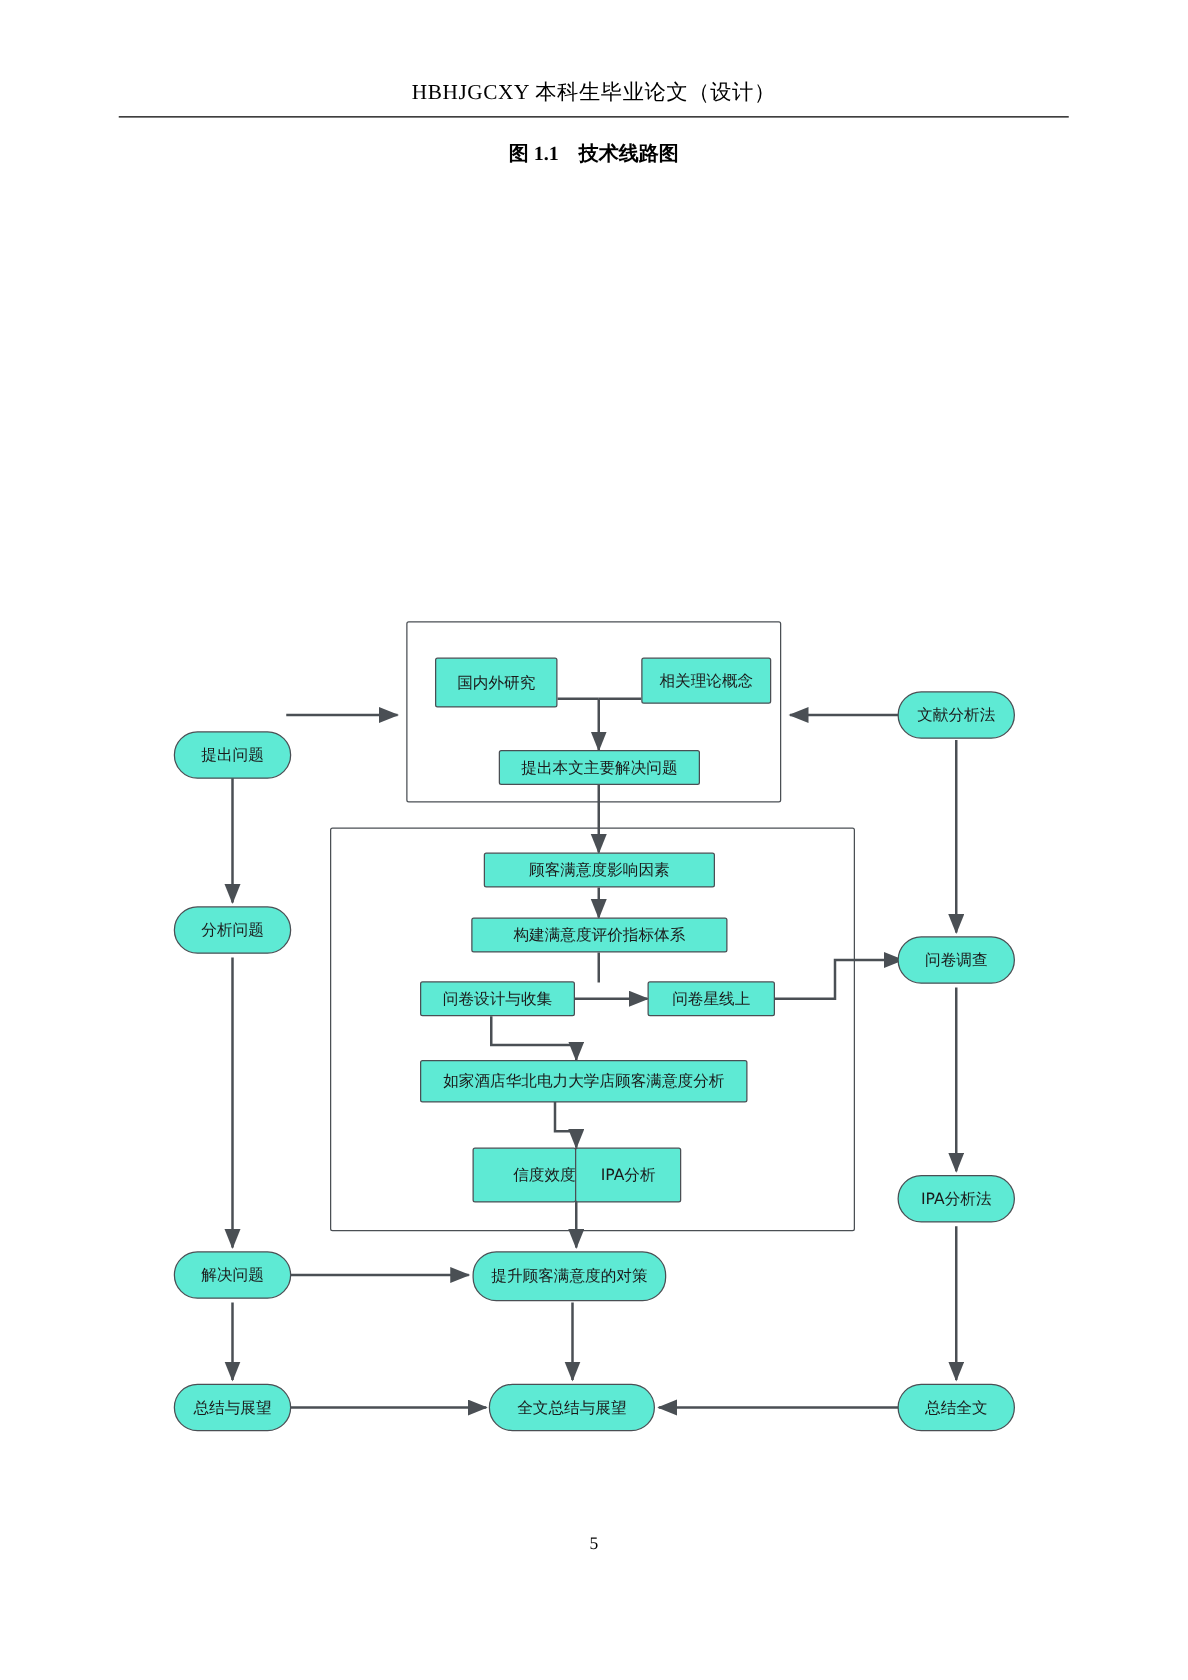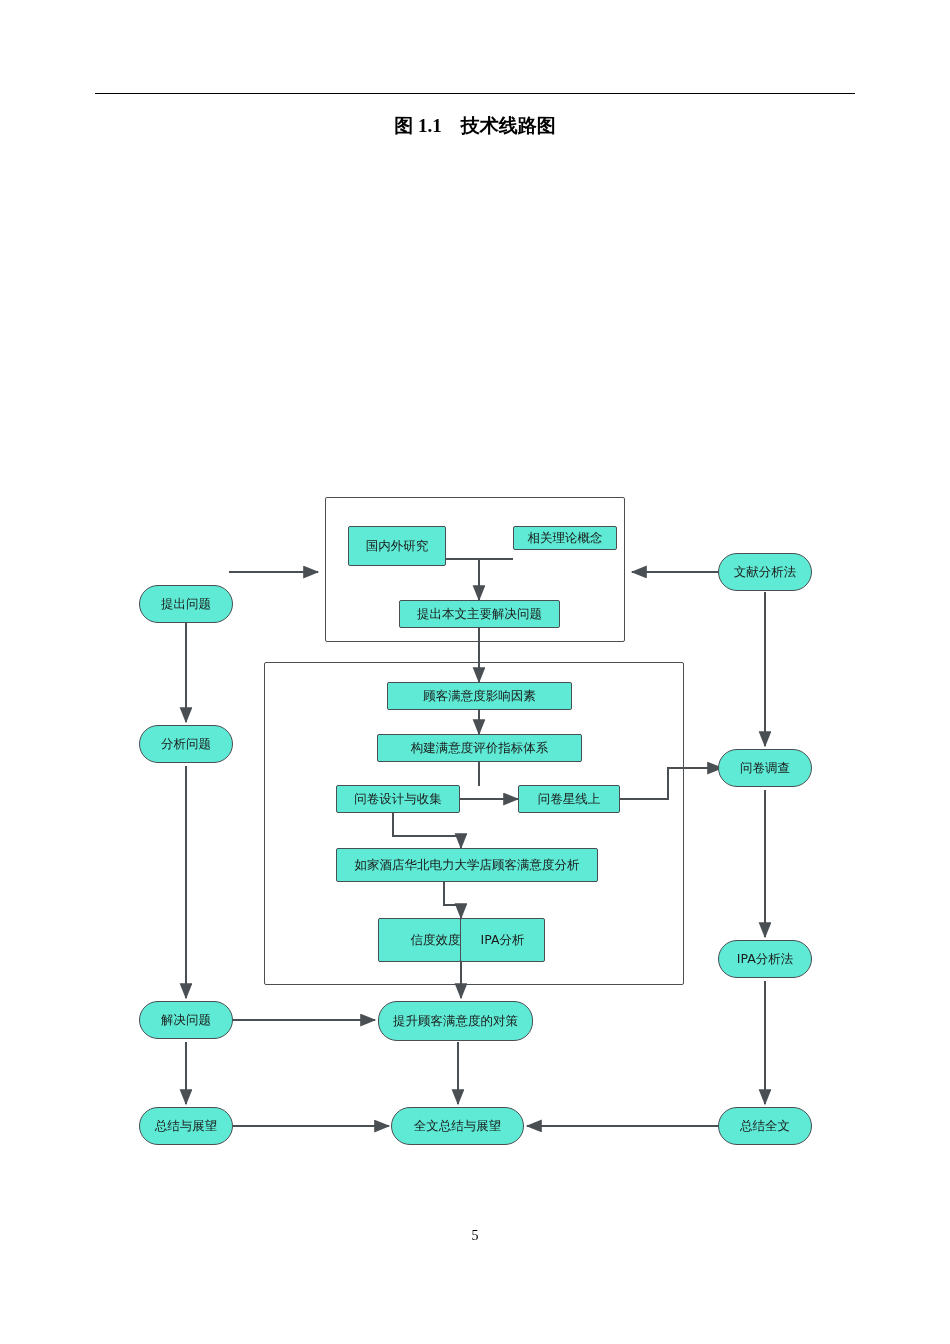--- a/index.html
+++ b/index.html
@@ -15,21 +15,21 @@
     position:absolute;left:0;right:0;top:62px;
     text-align:center;font-size:17px;letter-spacing:.5px;
     font-family:"Liberation Serif","DejaVu Serif",serif;
   }
   .header-rule{
     position:absolute;left:95px;right:95px;top:93px;
     border-top:1.6px solid #000;
   }
   .fig-title{
     position:absolute;left:0;right:0;top:113px;
-    text-align:center;font-size:19px;font-weight:bold;
+    text-align:center;font-size:16px;font-weight:bold;
     font-family:"Liberation Serif","DejaVu Serif",serif;
   }
   .page-number{
     position:absolute;left:0;right:0;top:1228px;
     text-align:center;font-size:14px;
   }
 
   
   .diagram{position:absolute;left:0;top:0;width:950px;height:1344px;}
   .diagram svg{position:absolute;left:0;top:0;}
@@ -48,20 +48,21 @@
   .group-box{
     position:absolute;box-sizing:border-box;
     border:1.4px solid #4a4f54;background:transparent;border-radius:2px;
   }
 </style>
 </head>
 <body>
 
 <div class="page">
 
+  <div class="header-title">HBHJGCXY 本科生毕业论文（设计）</div>
   <div class="header-rule"></div>
   <div class="fig-title">图 1.1　技术线路图</div>
 
   <div class="diagram">
 
     <svg width="950" height="1344">
       <defs>
         <marker id="ah" markerWidth="9" markerHeight="9" refX="7.4" refY="3.2" orient="auto" markerUnits="strokeWidth">
           <path d="M0,0 L8,3.2 L0,6.4 z" fill="#4a4f54"></path>
         </marker>
@@ -137,21 +138,21 @@
     <div class="node round" style="left:718px;top:940px;width:94px;height:38px;">
       <span>IPA分析法</span>
     </div>
     <div class="node round" style="left:718px;top:1107px;width:94px;height:38px;">
       <span>总结全文</span>
     </div>
 
     <div class="node rect" style="left:348px;top:526px;width:98px;height:40px;">
       <span>国内外研究</span>
     </div>
-    <div class="node rect" style="left:513px;top:526px;width:104px;height:24px;">
+    <div class="node rect" style="left:513px;top:526px;width:104px;height:37px;">
       <span>相关理论概念</span>
     </div>
     <div class="node rect" style="left:399px;top:600px;width:161px;height:28px;">
       <span>提出本文主要解决问题</span>
     </div>
 
     <div class="node rect" style="left:387px;top:682px;width:185px;height:28px;">
       <span>顾客满意度影响因素</span>
     </div>
     <div class="node rect" style="left:377px;top:734px;width:205px;height:28px;">

